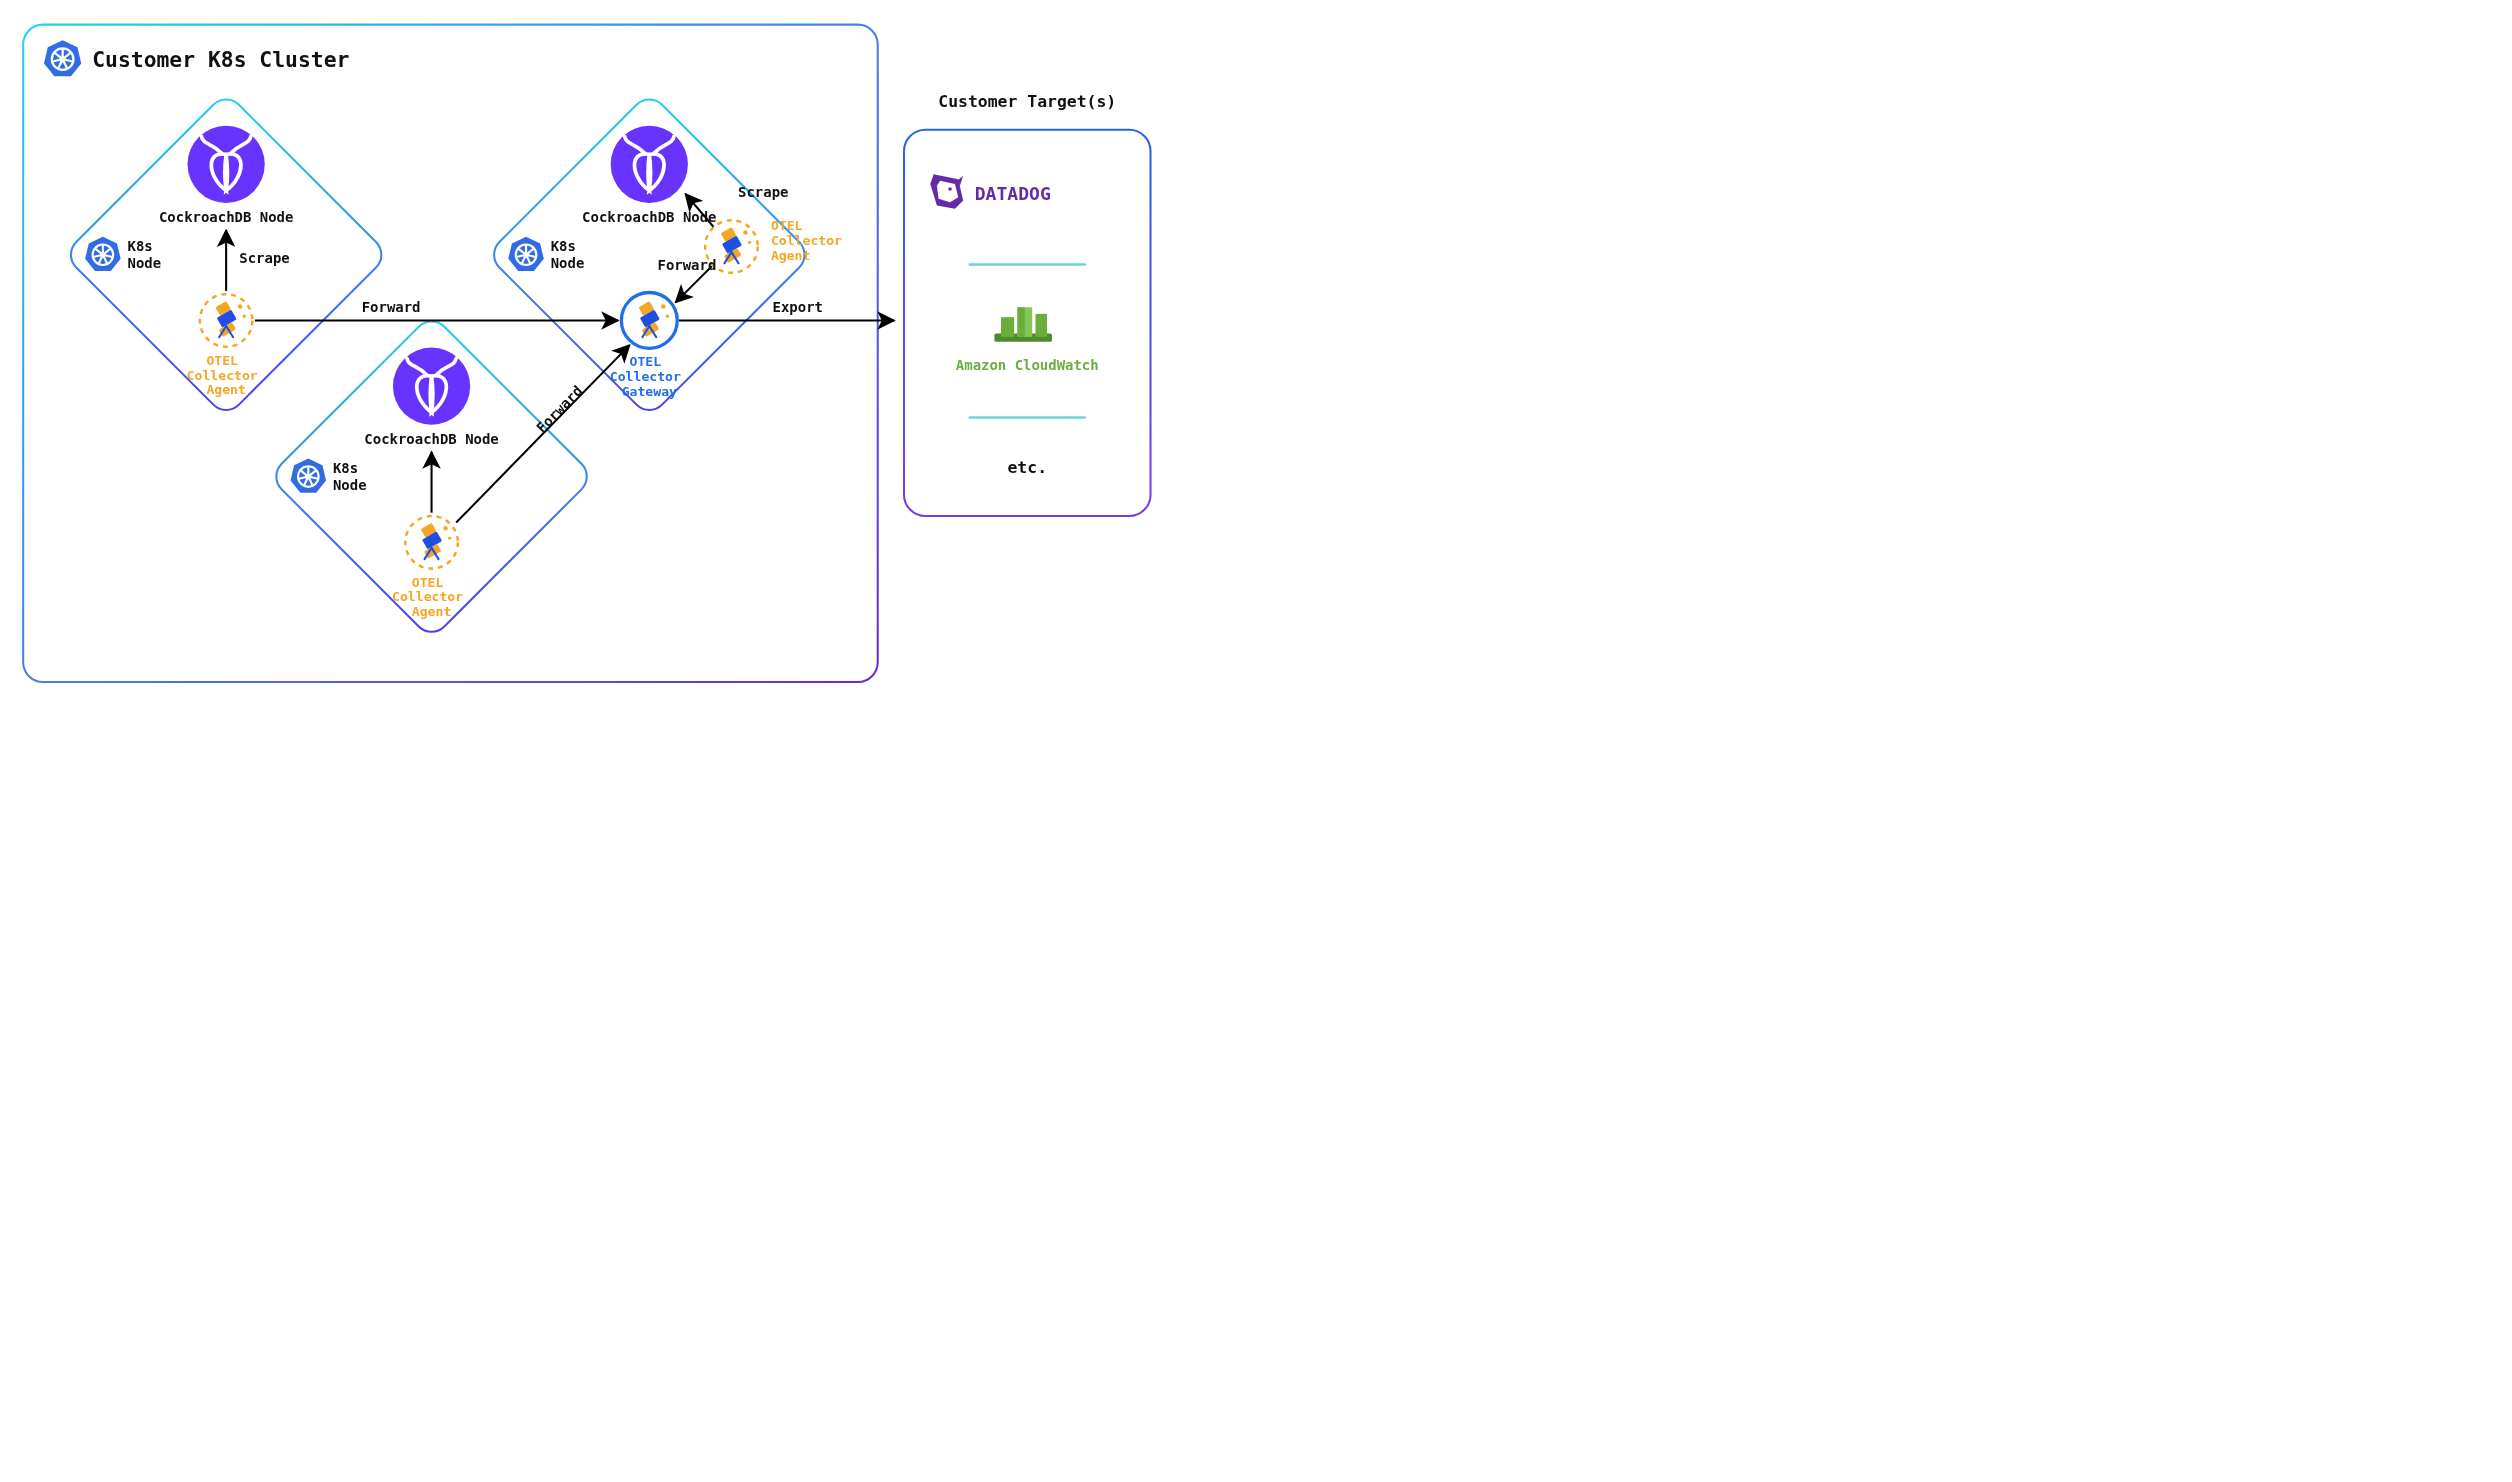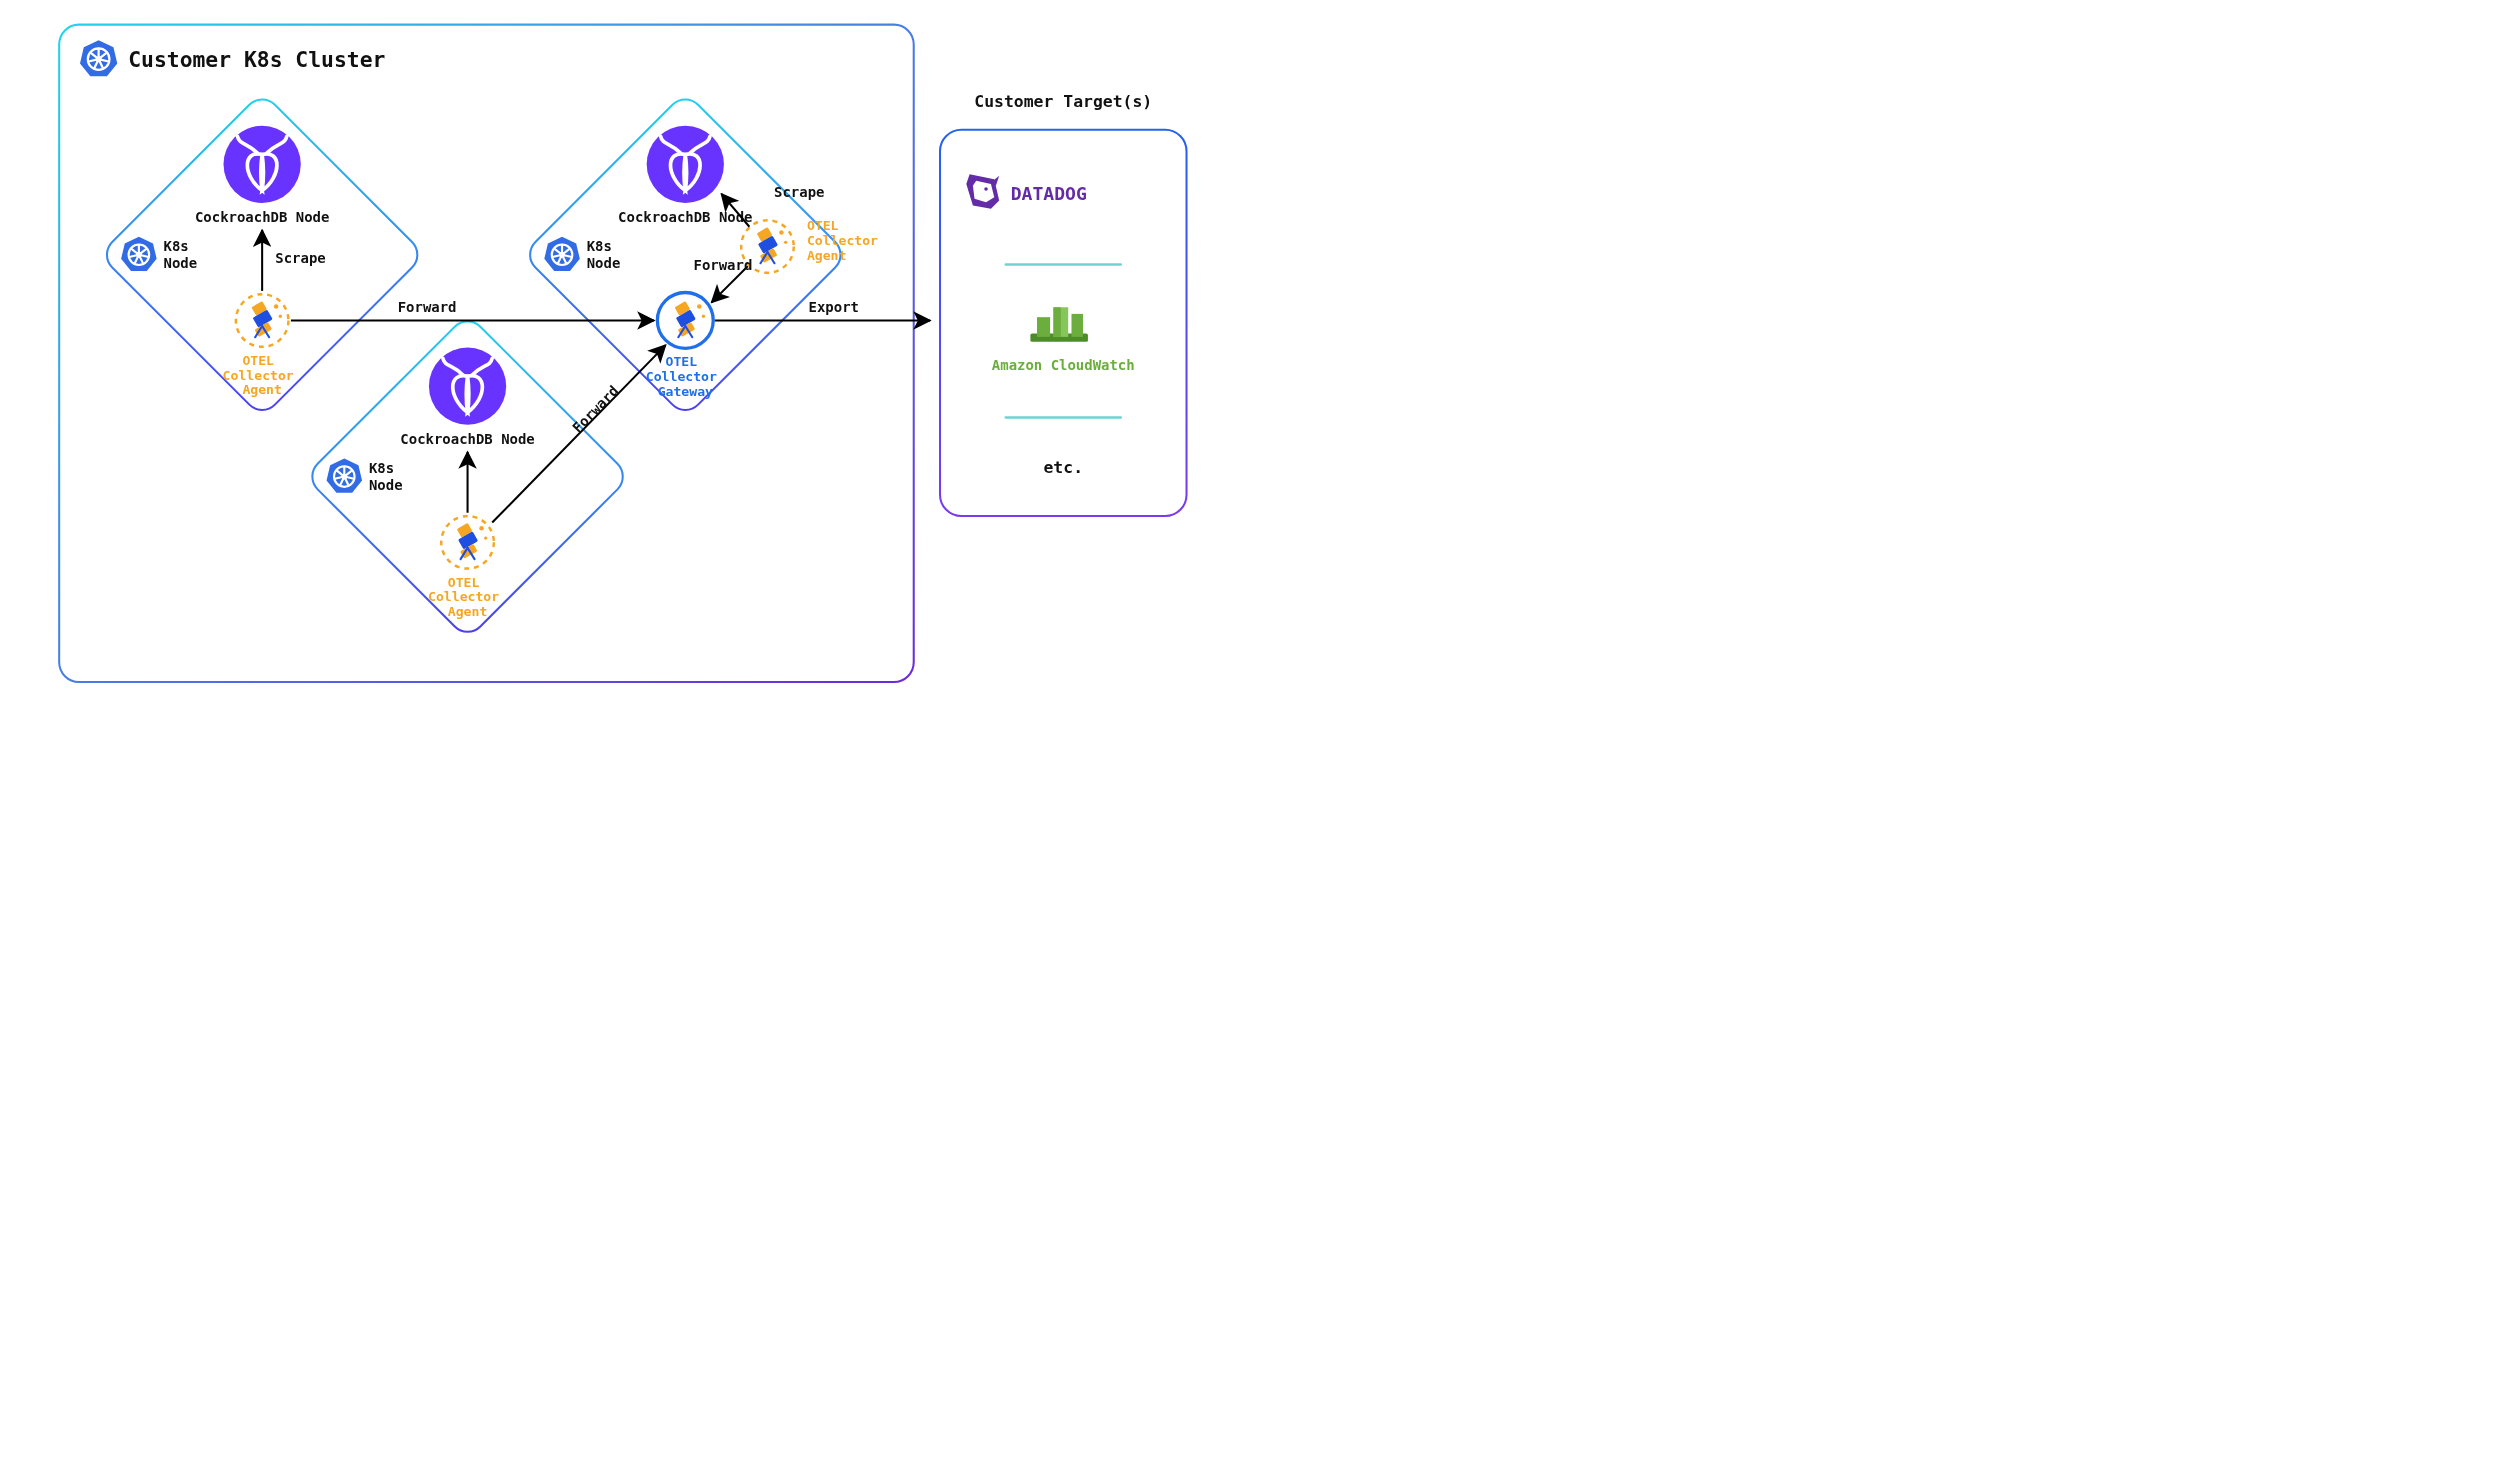--- a/index.html
+++ b/index.html
@@ -6,21 +6,20 @@
     margin: 0;
     padding: 0;
     background: #ffffff;
     font-family: "Menlo", "Consolas", "DejaVu Sans Mono", monospace;
   }
   .canvas {
     position: relative;
     width: 1200px;
     height: 705px;
     box-sizing: border-box;
-    margin-left: 36px;
   }
   svg { display: block; }
   text { font-family: "Menlo", "Consolas", "DejaVu Sans Mono", monospace; }
   .mono-bold { font-weight: 700; }
 </style>
 </head>
 <body>
 
 <div class="canvas">
 <svg viewBox="0 0 1460 858" width="1200" height="705" xmlns="http://www.w3.org/2000/svg">

